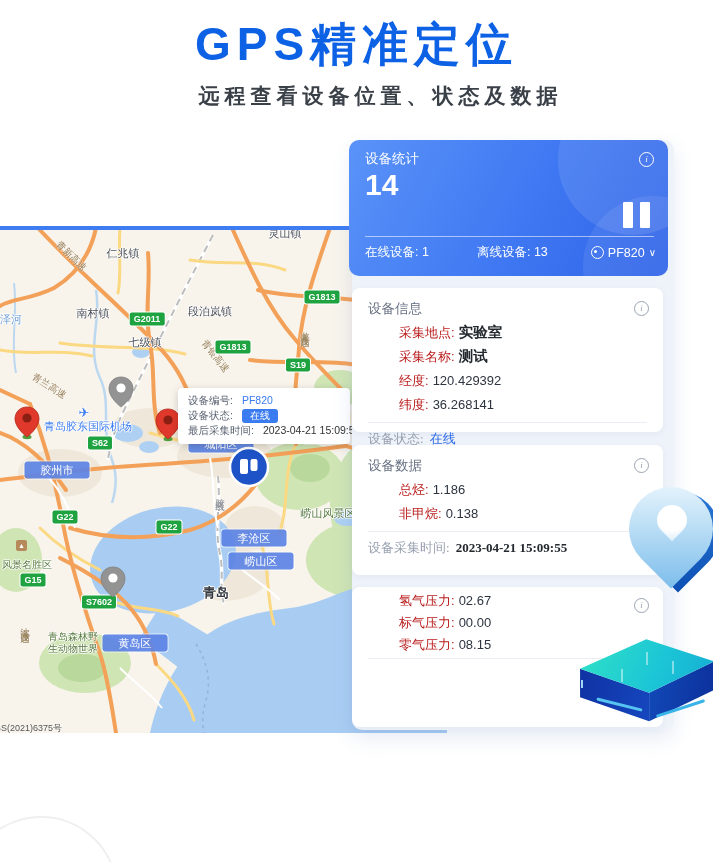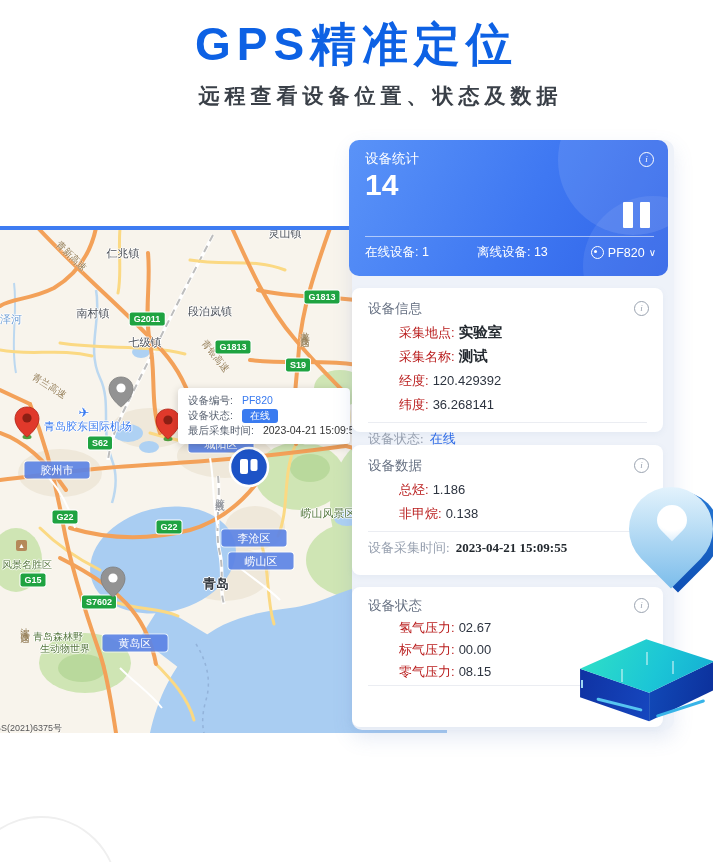--- a/index.html
+++ b/index.html
@@ -8,21 +8,21 @@
   
   .hdr{position:absolute;left:0;top:18px;width:713px;text-align:center;}
   .hdr .title{font-size:46px;font-weight:bold;color:#0d61e4;letter-spacing:6px;line-height:52px;}
   .hdr .subtitle{margin-top:12px;font-size:21px;color:#3a4048;letter-spacing:5px;font-weight:bold;padding-left:48px;}
   
   .map{position:absolute;left:0;top:228px;width:447px;height:505px;background:#f8f4ec;overflow:hidden;}
   .map-topbar{position:absolute;left:0;top:226px;width:352px;height:4px;background:#3e7cf2;z-index:4;}
   .map svg{position:absolute;left:0;top:0;}
   .mlbl{position:absolute;font-size:11px;color:#4a4f57;white-space:nowrap;z-index:2;
         text-shadow:1px 0 #fff,-1px 0 #fff,0 1px #fff,0 -1px #fff;transform:translate(-50%,-50%);}
-  .mlbl.city{font-size:13px;font-weight:bold;color:#33383f;}
+  .mlbl.city{font-size:13px;font-weight:bold;color:#33383f;margin-top:9px;}
   .mlbl.green{color:#56783f;}
   .mlbl.small{font-size:10px;}
   .mlbl.blue{color:#3a7bf0;}
   .mlbl.water{color:#6e9fd6;transform:none;}
   .mlbl.edge{transform:none;}
   .roadname{position:absolute;font-size:9.5px;color:#97805a;white-space:nowrap;z-index:2;
         text-shadow:1px 0 #fff8,-1px 0 #fff8;}
   .vert{writing-mode:vertical-rl;letter-spacing:2px;}
   .rail{color:#8d9198;}
   .badge-g,.badge-r{position:absolute;transform:translate(-50%,-50%);font-size:9px;font-weight:bold;
@@ -210,22 +210,22 @@
     </svg>
 
     <span class="mlbl" style="left:123px;top:25px;">仁兆镇</span>
     <span class="mlbl" style="left:93px;top:85px;">南村镇</span>
     <span class="mlbl" style="left:285px;top:5px;">灵山镇</span>
     <span class="mlbl" style="left:210px;top:83px;">段泊岚镇</span>
     <span class="mlbl" style="left:145px;top:114px;">七级镇</span>
     <span class="mlbl city" style="left:216px;top:356px;">青岛</span>
     <span class="mlbl green" style="left:328px;top:285px;">崂山风景区</span>
     <span class="mlbl green small edge" style="left:2px;top:330px;">风景名胜区</span>
-    <span class="mlbl green small edge" style="left:33px;top:402px;">青岛森林野</span>
-    <span class="mlbl green small edge" style="left:40px;top:414px;font-family:Liberation Serif, serif;">生动物世界</span>
+    <span class="mlbl green small edge" style="left:48px;top:402px;">青岛森林野</span>
+    <span class="mlbl green small edge" style="left:48px;top:414px;font-family:Liberation Serif, serif;">生动物世界</span>
     <span class="mlbl water edge" style="left:0px;top:84px;">泽河</span>
     <span class="mlbl blue" style="left:88px;top:198px;">青岛胶东国际机场</span>
     <span class="mlbl blue" style="left:84px;top:184px;font-size:13px;">✈</span>
 
     <span class="roadname" style="left:52px;top:22px;transform:rotate(44deg);">青新高速</span>
     <span class="roadname vert" style="left:298px;top:96px;">龙青高速</span>
     <span class="roadname" style="left:196px;top:122px;transform:rotate(52deg);">青银高速</span>
     <span class="roadname" style="left:30px;top:152px;transform:rotate(32deg);">青兰高速</span>
     <span class="roadname vert" style="left:18px;top:392px;">沈海高速</span>
     <span class="roadname vert rail" style="left:213px;top:262px;">胶济线</span>
@@ -332,21 +332,20 @@
   <div class="scard" style="top:445px;height:130px;">
     <div class="sc-title">设备数据</div>
     <div class="iicon sc-info">i</div>
     <div class="srow"><span class="lb">总烃:</span><span>1.186</span></div>
     <div class="srow"><span class="lb">非甲烷:</span><span>0.138</span></div>
     <div class="sc-div"></div>
     <div class="sc-foot"><span class="lb">设备采集时间:</span><span class="darkv">2023-04-21 15:09:55</span></div>
   </div>
 
   <div class="scard" style="top:587px;height:140px;">
-    <div class="sc-title" style="padding-top:10px;">设备状态</div>
     <div class="iicon sc-info" style="top:11px;">i</div>
     <div class="srow" style="margin-top:5px;"><span class="lb">氢气压力:</span><span>02.67</span></div>
     <div class="srow" style="margin-top:5px;"><span class="lb">标气压力:</span><span>00.00</span></div>
     <div class="srow" style="margin-top:5px;"><span class="lb">零气压力:</span><span>08.15</span></div>
     <div class="sc-div" style="margin-top:5px;"></div>
   </div>
 
   <div class="pin3d">
     <div class="rim"></div>
     <div class="body"></div>

